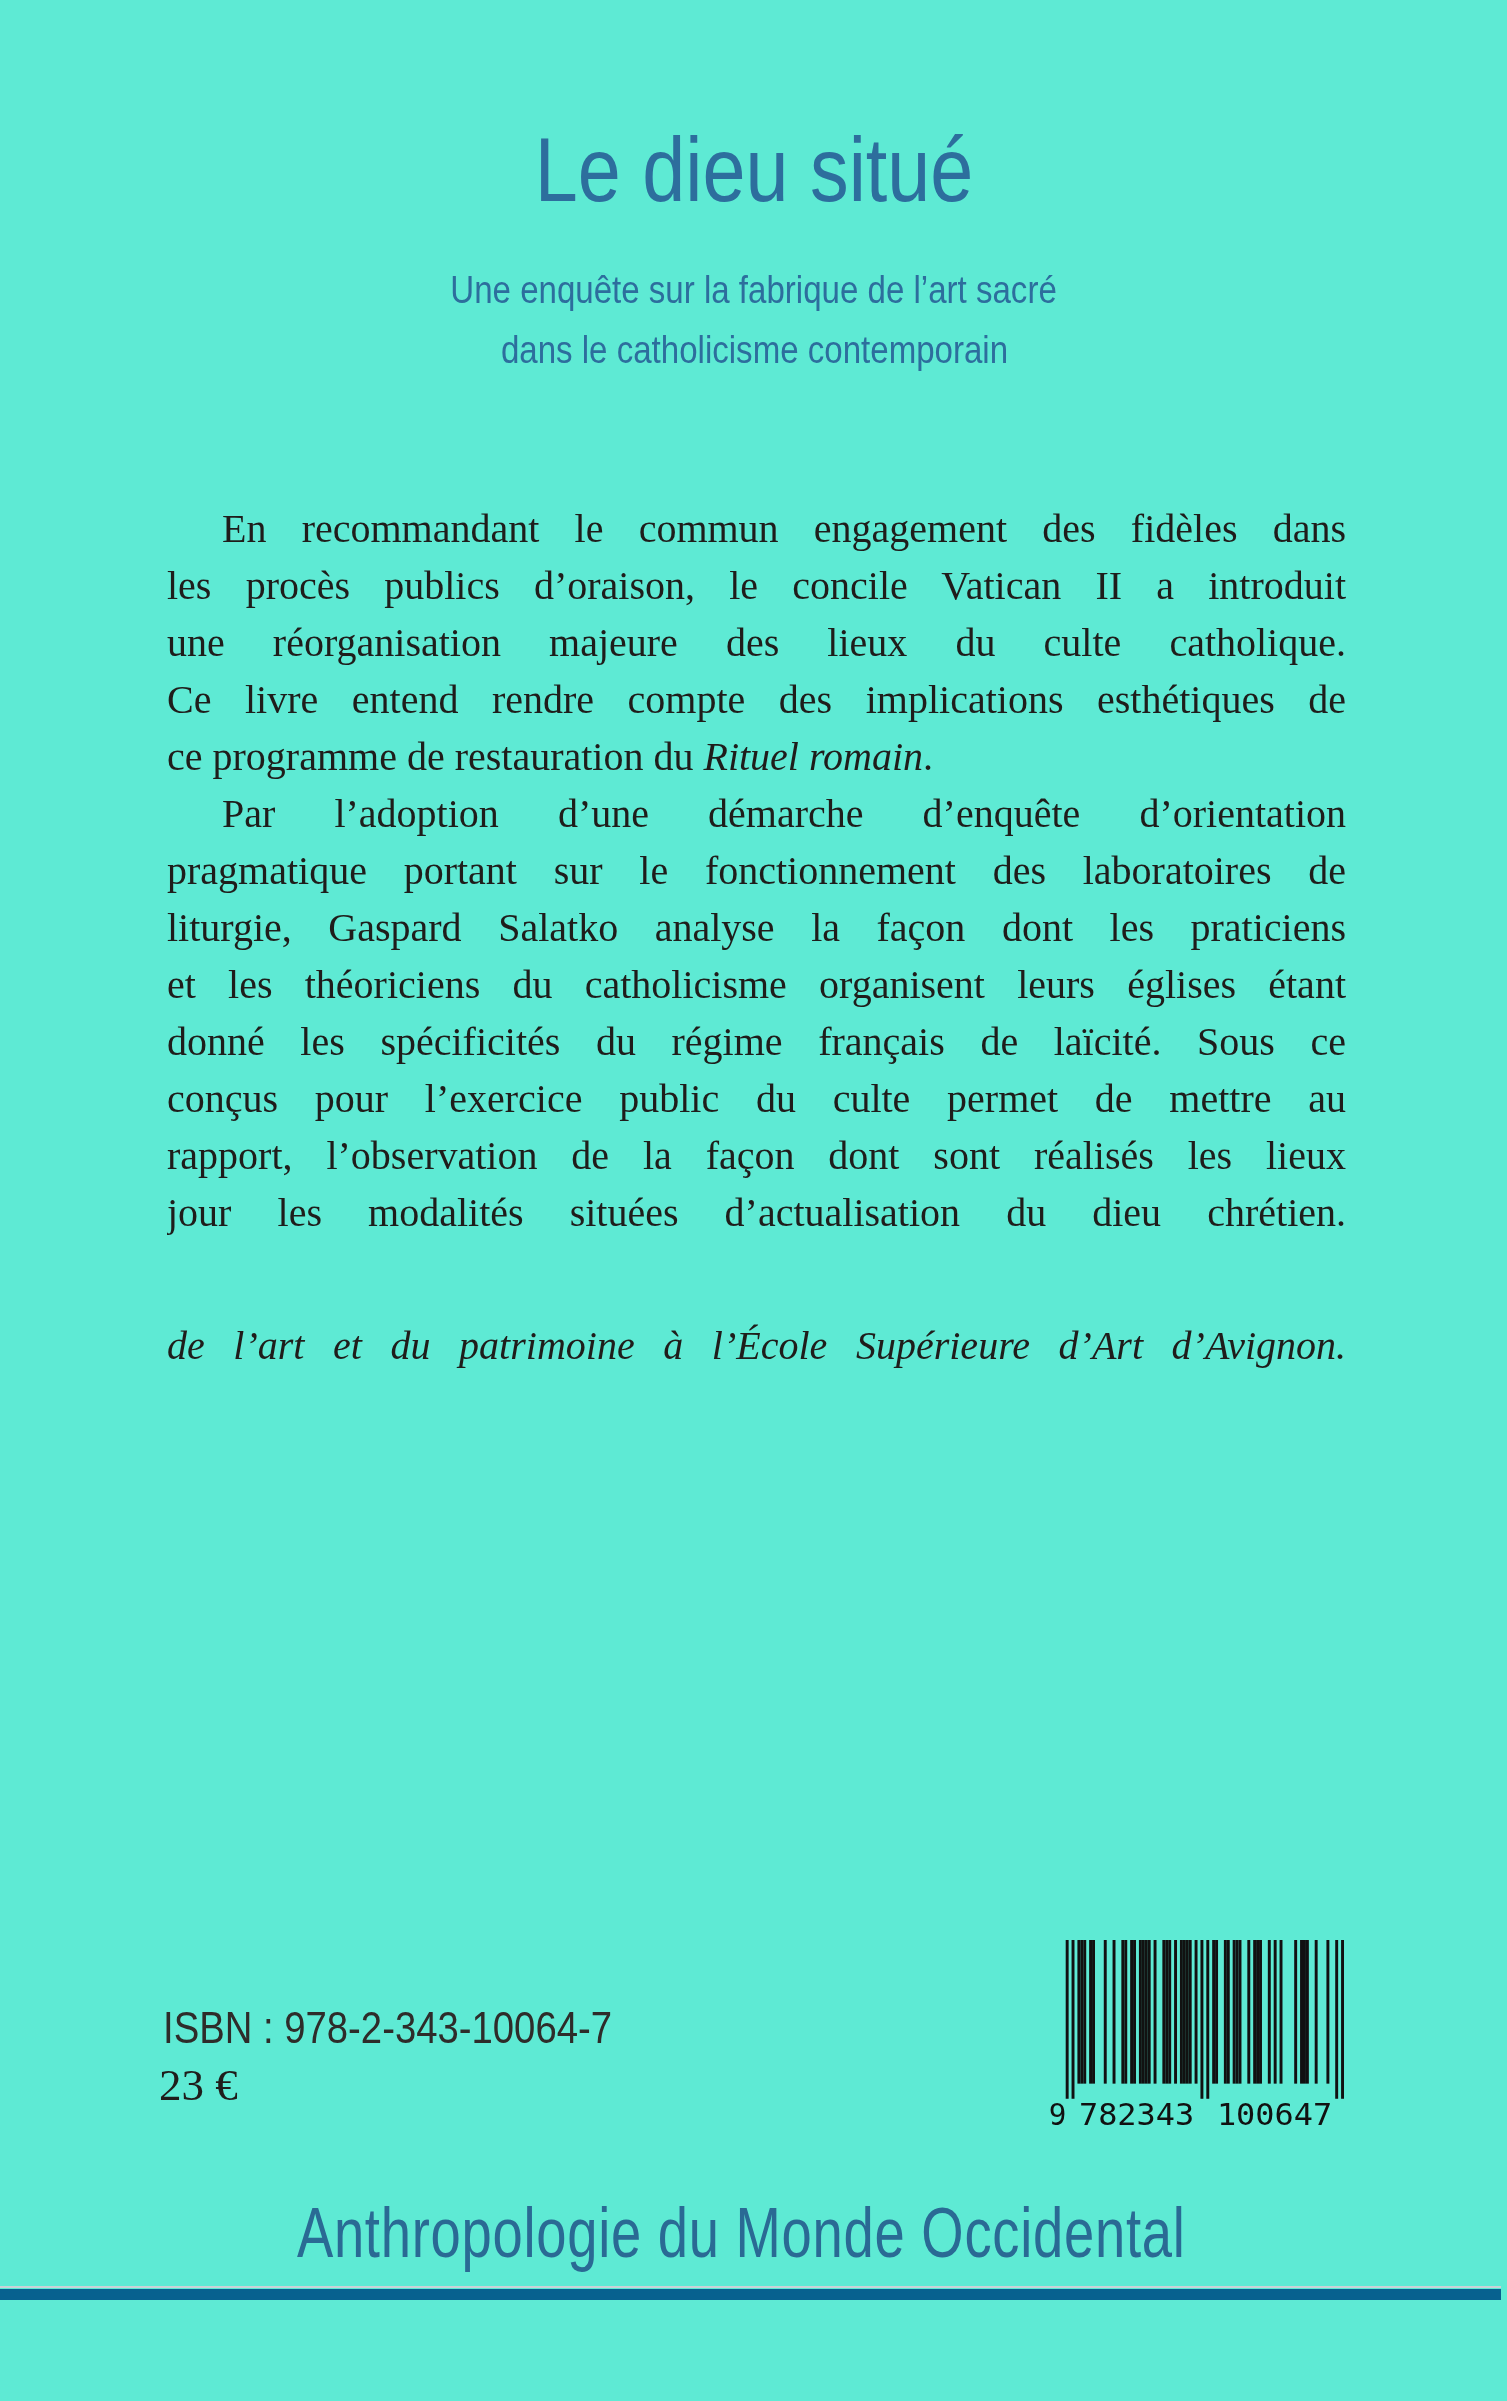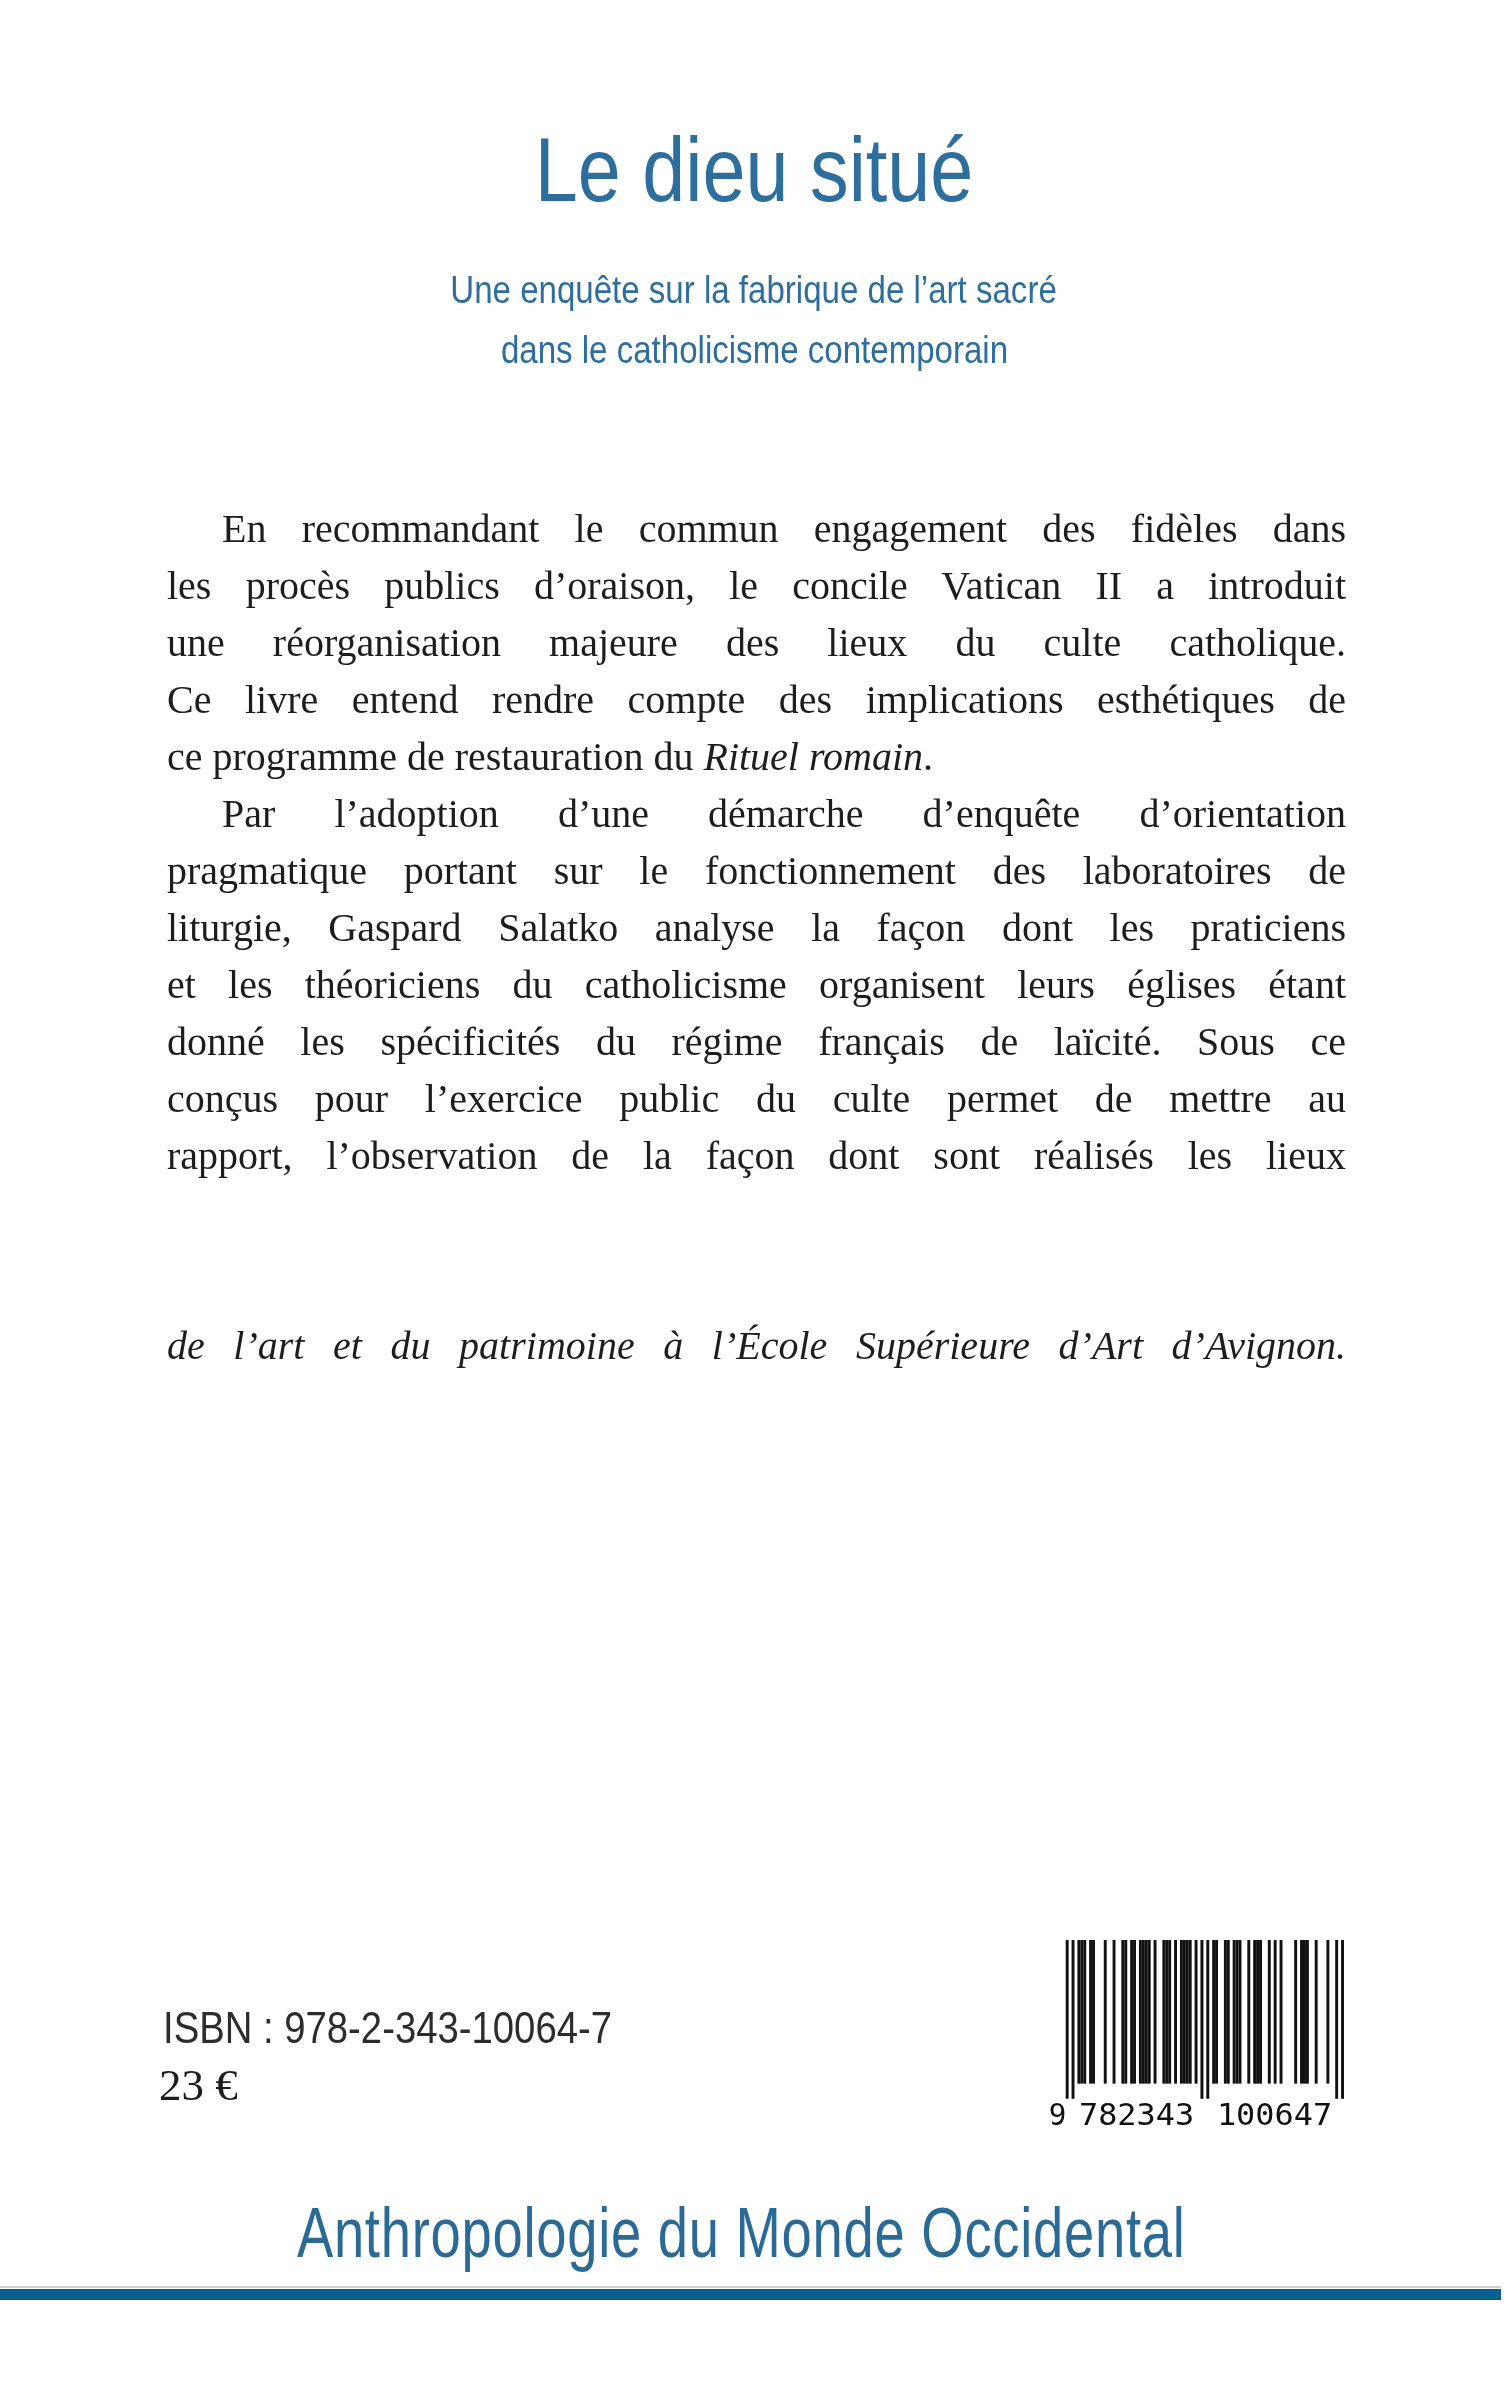--- a/index.html
+++ b/index.html
@@ -1,19 +1,19 @@
 <!DOCTYPE html>
 <html style="font-size:15px"><head>
 <meta charset="utf-8">
 <style>
   html,body{margin:0;padding:0;background:#888;}
   .page{
     position:relative;
     width:1508px;height:2402px;
-    background:#ffffff;
+    background:#5eead4;
     overflow:hidden;
     font-family:"Liberation Sans",sans-serif;
   }
   
   .title-wrap{
     position:absolute;left:0;right:0;top:124px;
     text-align:center;line-height:91px;
   }
   .title-inner{
     display:inline-block;
@@ -107,20 +107,21 @@
       <div class="bline">une réorganisation majeure des lieux du culte catholique.</div>
       <div class="bline">Ce livre entend rendre compte des implications esthétiques de</div>
       <div class="bline nofill">ce programme de restauration du <i>Rituel romain</i>.</div>
       <div class="bline indent">Par l’adoption d’une démarche d’enquête d’orientation</div>
       <div class="bline">pragmatique portant sur le fonctionnement des laboratoires de</div>
       <div class="bline">liturgie, Gaspard Salatko analyse la façon dont les praticiens</div>
       <div class="bline">et les théoriciens du catholicisme organisent leurs églises étant</div>
       <div class="bline">donné les spécificités du régime français de laïcité. Sous ce</div>
       <div class="bline">conçus pour l’exercice public du culte permet de mettre au</div>
       <div class="bline">rapport, l’observation de la façon dont sont réalisés les lieux</div>
+      <div class="bline">jour les modalités situées d’actualisation du dieu chrétien.</div>
     </div>
 
   <div class="bio">
       <div class="bline">de l’art et du patrimoine à l’École Supérieure d’Art d’Avignon.</div>
     </div>
 
   <div class="isbn">ISBN : 978-2-343-10064-7</div>
 
   <div class="price">23 €</div>
 

